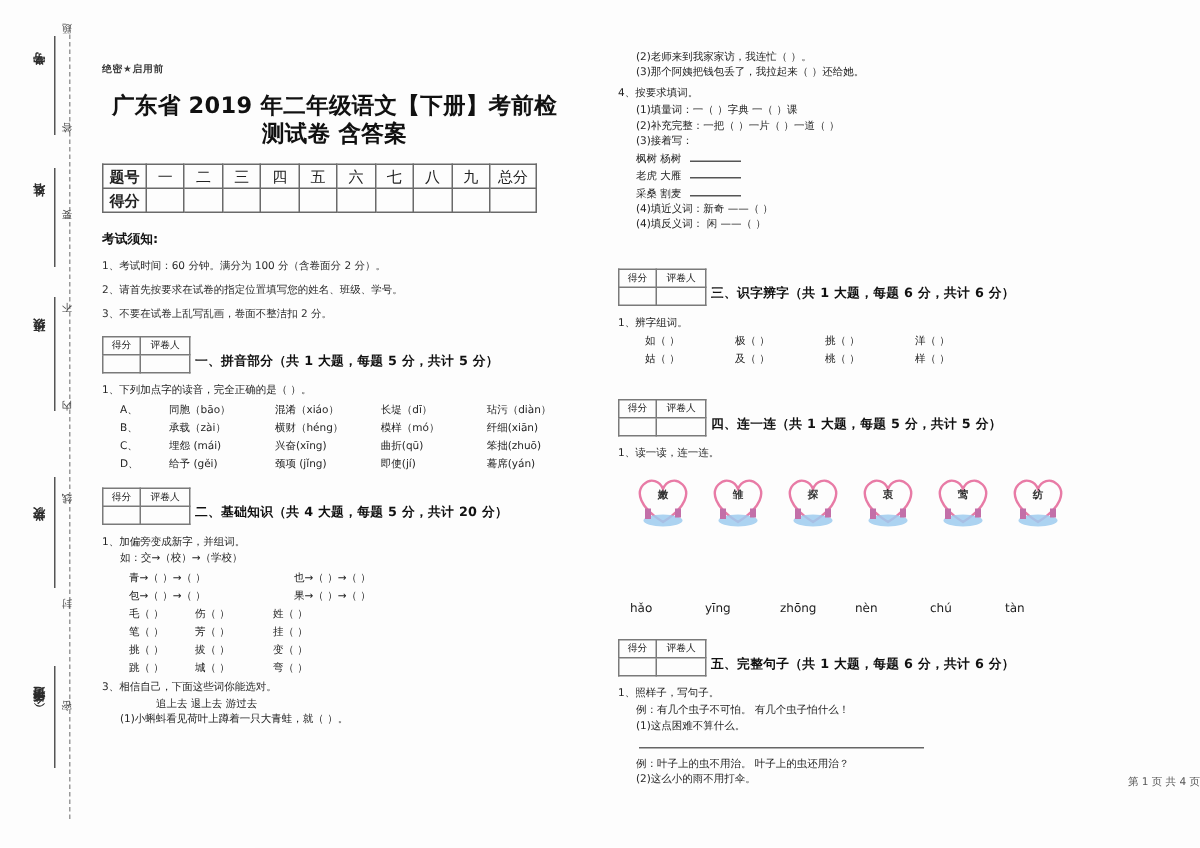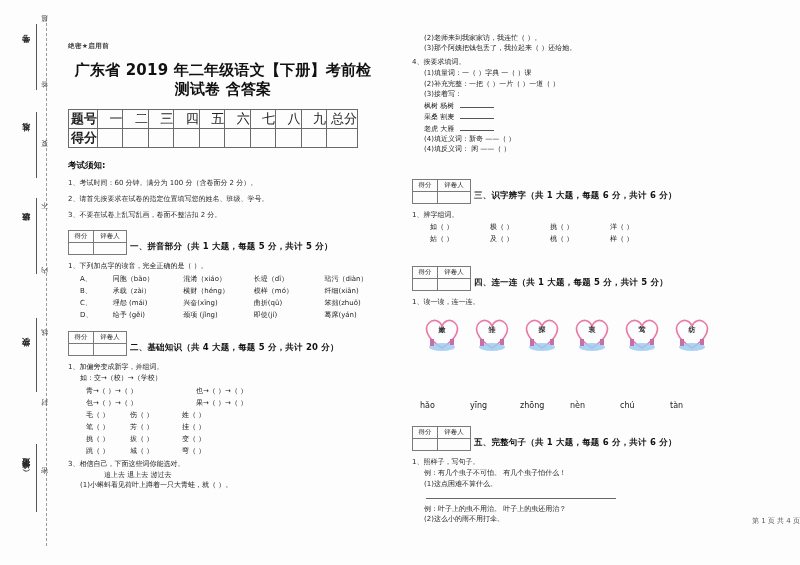--- a/index.html
+++ b/index.html
@@ -94,22 +94,22 @@
   
   table.score-table {
     border-collapse: collapse;
     width: 290px;
     margin: 0 0 12px 0;
     table-layout: fixed;
   }
   table.score-table td {
     border: 1px solid #6a6a6a;
     height: 15px;
-    font-size: 13px;
-    text-align: right;
+    font-size: 10px;
+    text-align: center;
     vertical-align: middle;
     color: #222;
     padding: 0;
   }
   table.score-table td.head-cell {
     width: 28px;
     font-weight: bold;
   }
   table.score-table td.total-cell {
     width: 30px;
@@ -438,25 +438,25 @@
     <div class="q">4、按要求填词。</div>
     <div class="q indent1 tight">(1)填量词：一（    ）字典   一（    ）课</div>
     <div class="q indent1 tight">(2)补充完整：一把（    ）一片（    ）一道（     ）</div>
     <div class="q indent1 tight">(3)接着写：</div>
 
     <div class="q indent1 tight">
       <span>枫树    杨树</span>
       <span class="blank-rule"></span>
     </div>
     <div class="q indent1 tight">
+      <span>老虎   大雁</span>
+      <span class="blank-rule"></span>
+    </div>
+    <div class="q indent1 tight">
       <span>采桑    割麦</span>
-      <span class="blank-rule"></span>
-    </div>
-    <div class="q indent1 tight">
-      <span>老虎   大雁</span>
       <span class="blank-rule"></span>
     </div>
 
     <div class="q indent1 tight">(4)填近义词：新奇 ——（      ）</div>
     <div class="q indent1 tight">(4)填反义词：  闲 ——（      ）</div>
 
     <div class="section" style="margin-top:24px">
       <div class="sec-head">
         <table class="grader-box">
           <tbody>

